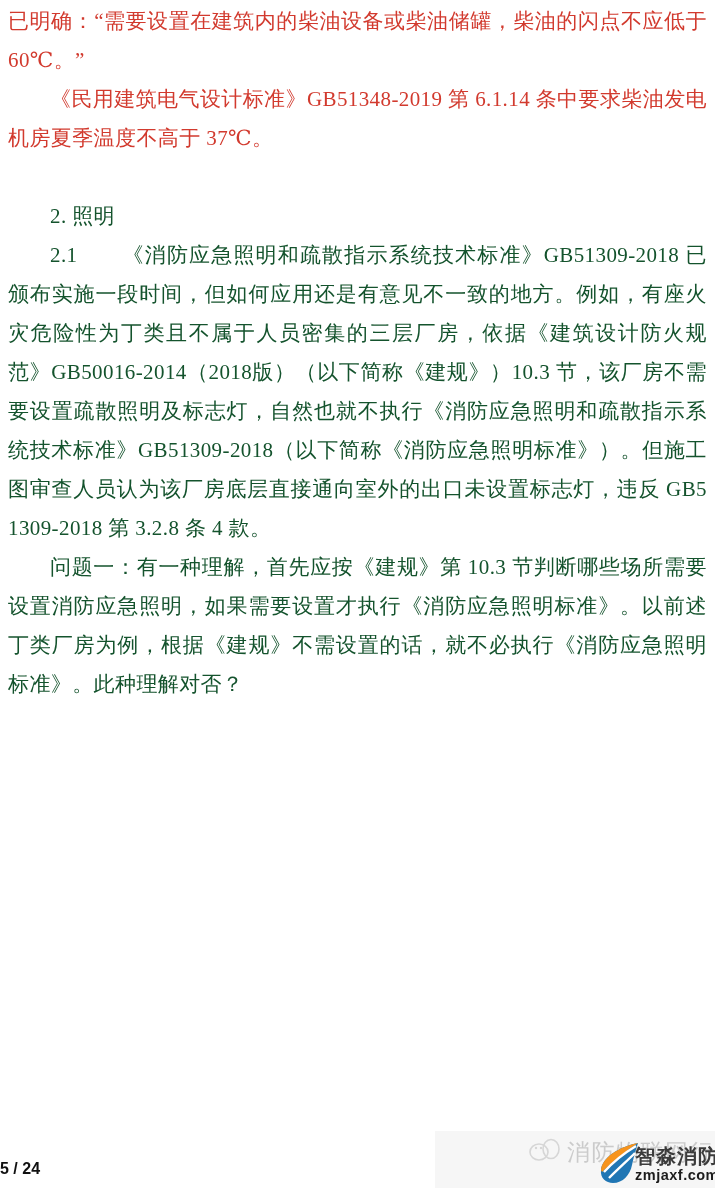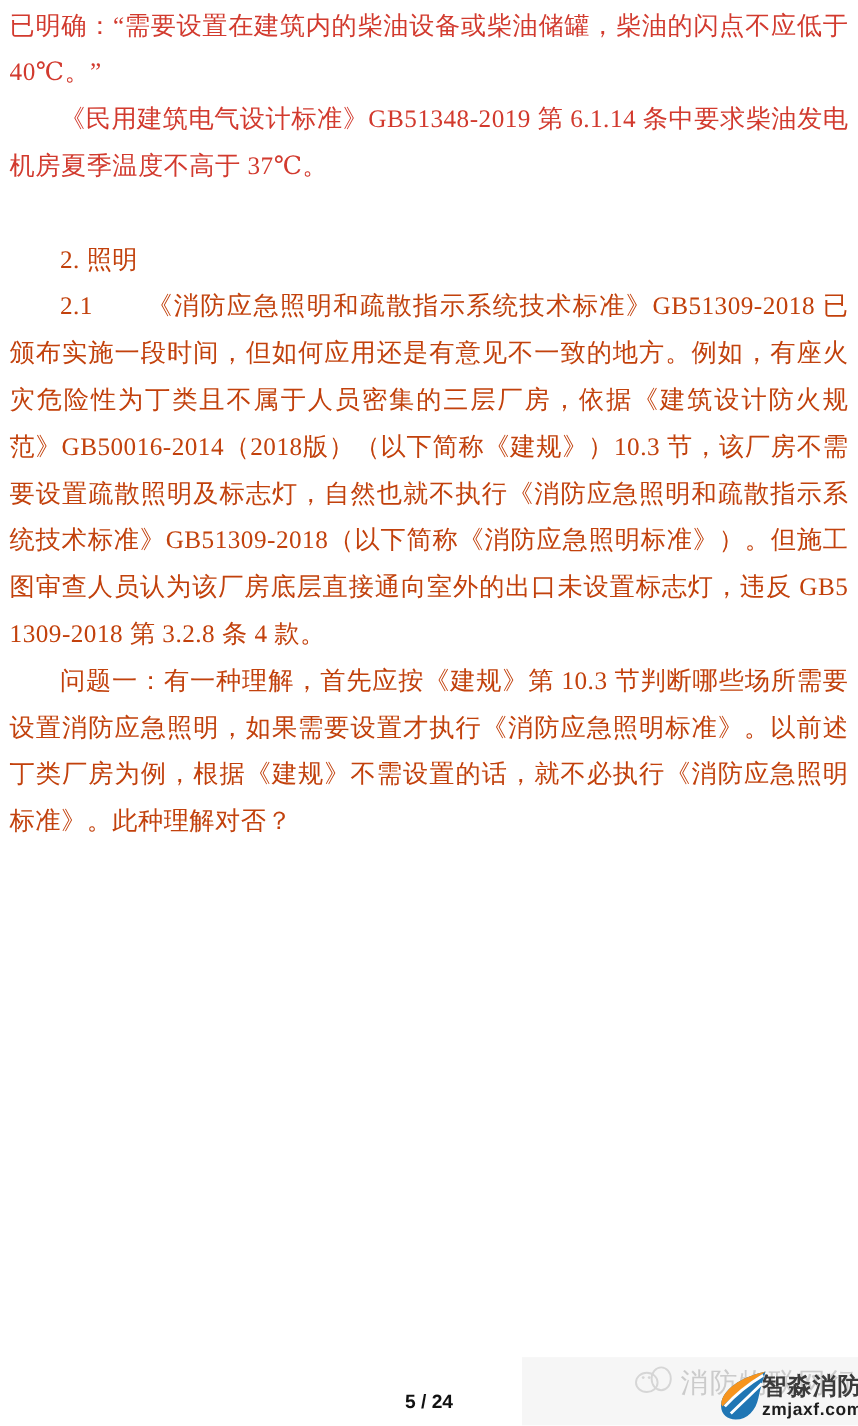--- a/index.html
+++ b/index.html
@@ -20,30 +20,30 @@
     margin: 0;
     font-size: 21px;
     line-height: 39px;
     letter-spacing: 0.4px;
     text-align: justify;
     text-justify: inter-ideograph;
     word-break: break-all;
   }
   .indent { text-indent: 2em; }
   .red { color: #d23a2e; }
-  .black { color: #c2410c; }
+  .black { color: #14532d; }
   .section-spacer { height: 39px; }
   .heading { font-weight: normal; }
 
   .footer {
     position: absolute;
     left: 0;
     right: 0;
     bottom: 10px;
-    text-align: center;
+    text-align: left;
     font-family: "Liberation Sans", "DejaVu Sans", sans-serif;
     font-weight: bold;
     font-size: 16px;
     color: #111111;
     z-index: 3;
   }
 
   
   .wm-backdrop {
     position: absolute;
@@ -96,21 +96,21 @@
     font-weight: bold;
     color: #1c1c1c;
     letter-spacing: 0.5px;
     line-height: 17px;
   }
 </style>
 </head>
 <body>
 
 <div class="page">
-  <p class="par red">已明确：“需要设置在建筑内的柴油设备或柴油储罐，柴油的闪点不应低于 40℃。”</p>
+  <p class="par red">已明确：“需要设置在建筑内的柴油设备或柴油储罐，柴油的闪点不应低于 60℃。”</p>
   <p class="par red indent">《民用建筑电气设计标准》GB51348-2019 第 6.1.14 条中要求柴油发电机房夏季温度不高于 37℃。</p>
 
   <div class="section-spacer"></div>
 
   <p class="par black indent heading">2.  照明</p>
   <p class="par black indent">2.1　　《消防应急照明和疏散指示系统技术标准》GB51309-2018 已颁布实施一段时间，但如何应用还是有意见不一致的地方。例如，有座火灾危险性为丁类且不属于人员密集的三层厂房，依据《建筑设计防火规范》GB50016-2014（2018版）（以下简称《建规》）10.3 节，该厂房不需要设置疏散照明及标志灯，自然也就不执行《消防应急照明和疏散指示系统技术标准》GB51309-2018（以下简称《消防应急照明标准》）。但施工图审查人员认为该厂房底层直接通向室外的出口未设置标志灯，违反 GB51309-2018 第 3.2.8 条 4 款。</p>
   <p class="par black indent">问题一：有一种理解，首先应按《建规》第 10.3 节判断哪些场所需要设置消防应急照明，如果需要设置才执行《消防应急照明标准》。以前述丁类厂房为例，根据《建规》不需设置的话，就不必执行《消防应急照明标准》。此种理解对否？</p>
 
 </div>
 

